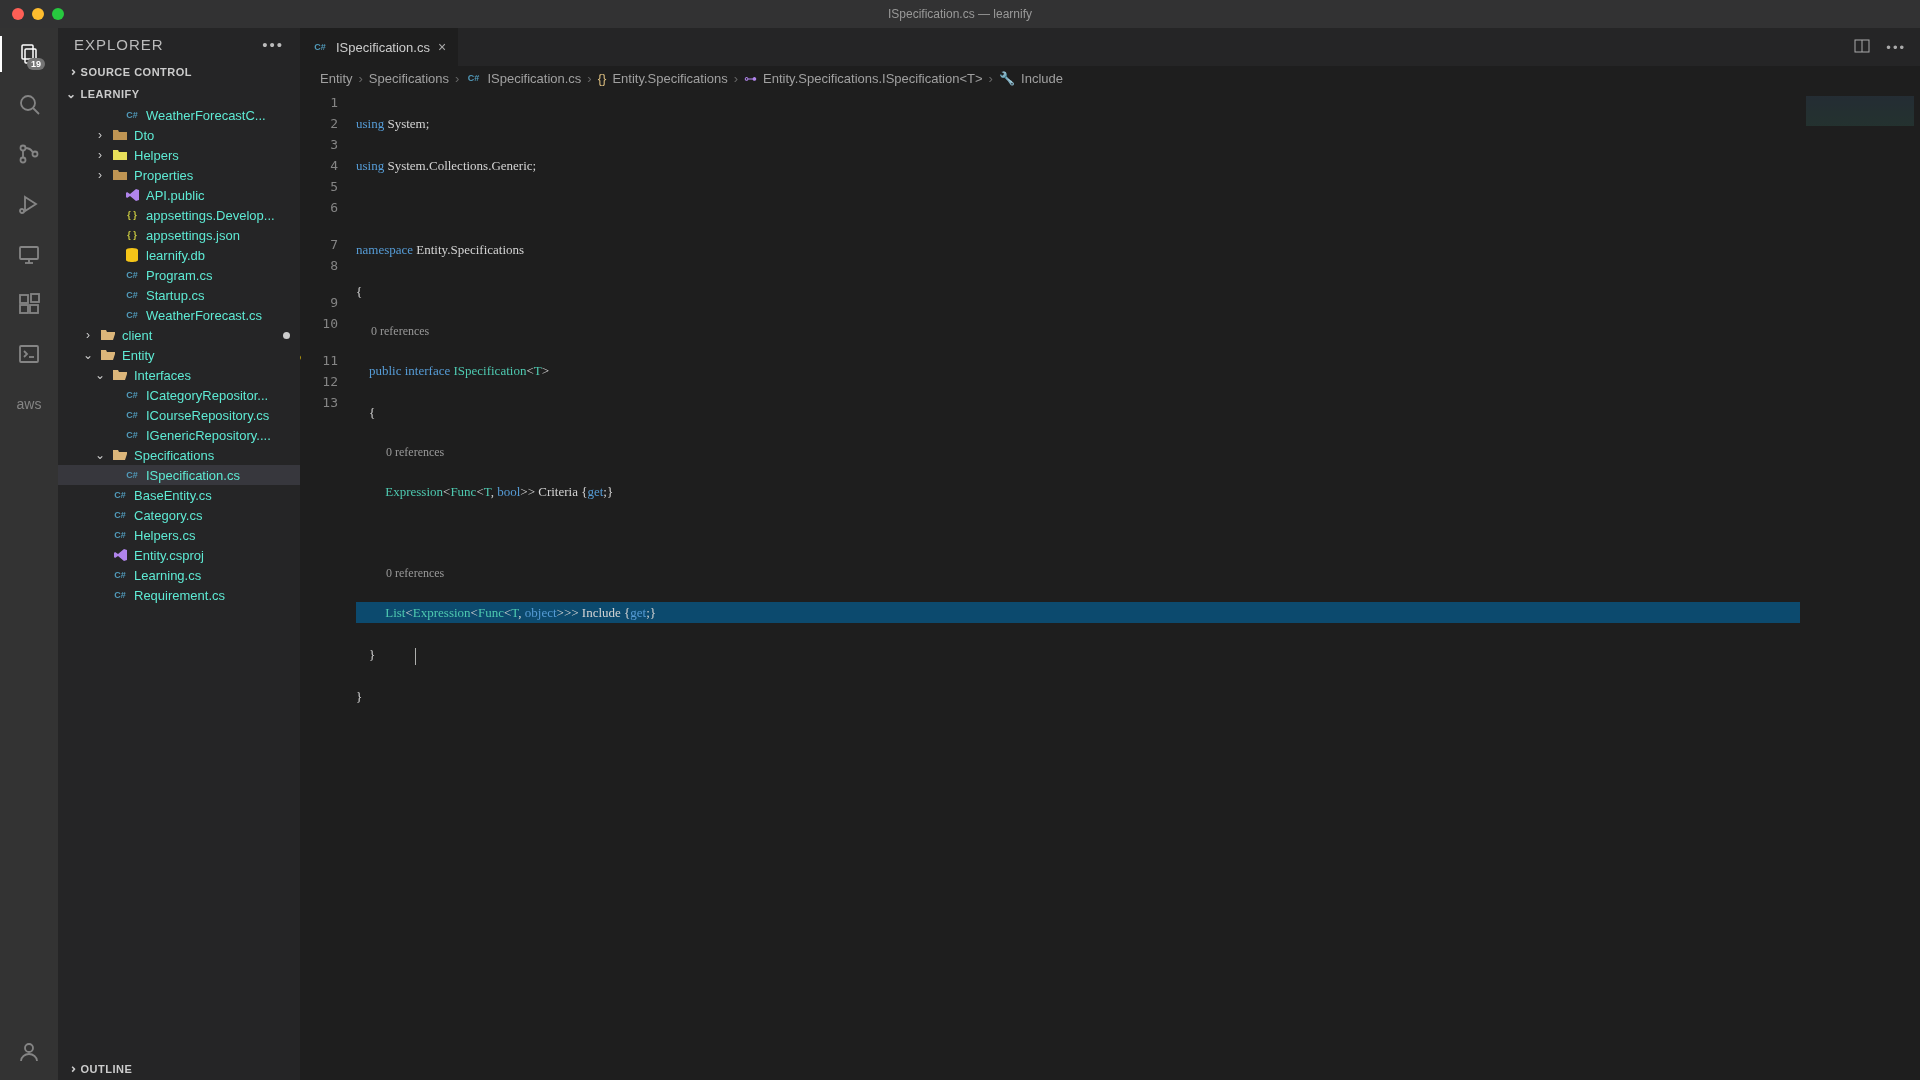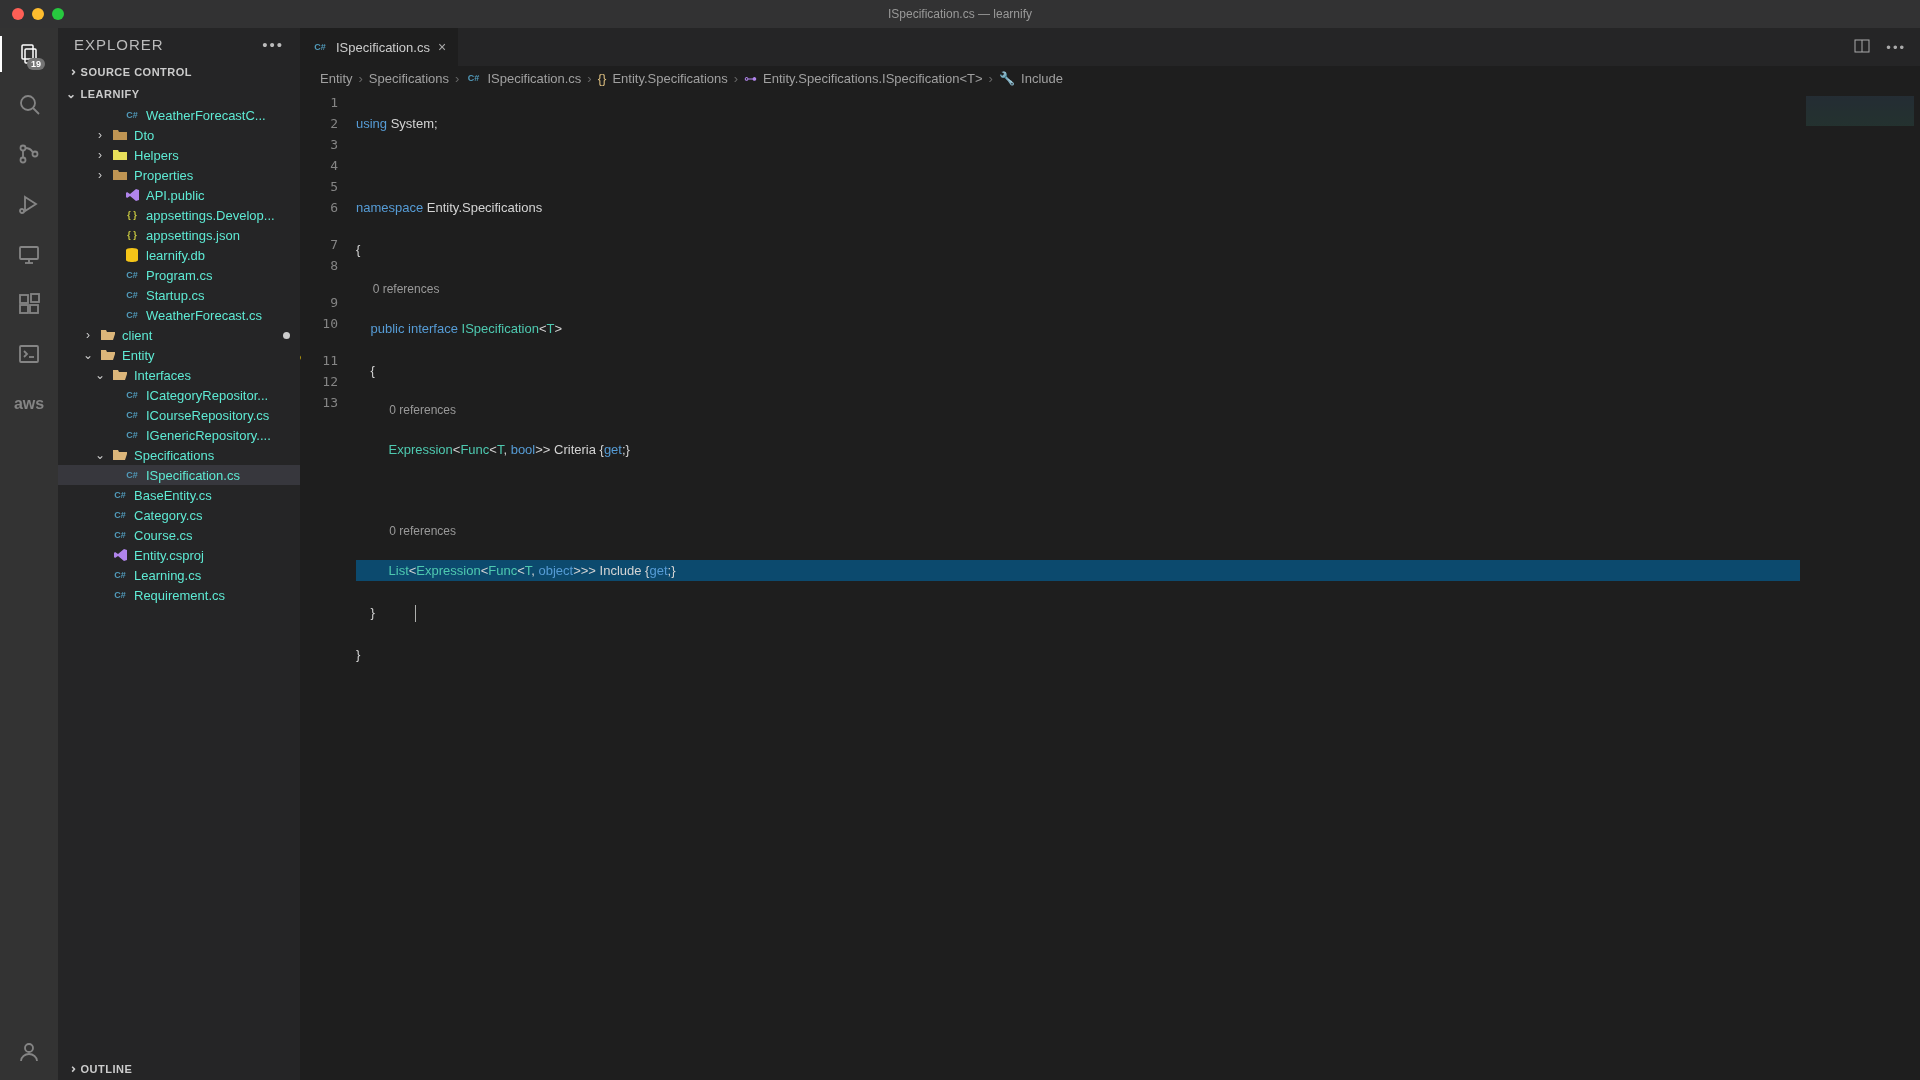--- a/index.html
+++ b/index.html
@@ -40,21 +40,21 @@
     .dirty-dot{width:7px;height:7px;border-radius:50%;background:#ccc;margin-right:10px;flex-shrink:0}
     .main{flex:1;display:flex;flex-direction:column;background:#1e1e1e;overflow:hidden}
     .tabs{display:flex;background:#252526;height:38px;align-items:stretch}
     .tab{display:flex;align-items:center;gap:8px;padding:0 12px;background:#1e1e1e;border-right:1px solid #252526;cursor:pointer;font-size:13px}
     .tab .close{color:#aaa;font-size:14px}
     .tab-actions{margin-left:auto;display:flex;align-items:center;gap:16px;padding-right:14px;color:#aaa}
     .breadcrumbs{display:flex;align-items:center;gap:6px;padding:4px 20px;font-size:13px;color:#a0a0a0;flex-wrap:wrap}
     .bc-sep{color:#666}
     .editor-wrap{flex:1;display:flex;overflow:hidden;position:relative}
     .gutter{width:56px;text-align:right;padding-right:18px;padding-top:2px;font-family:Menlo,Consolas,monospace;font-size:13px;color:#858585;line-height:21px;user-select:none}
-    .code{flex:1;font-family:Liberation Sans, sans-serif;font-size:13px;line-height:21px;padding-top:2px;white-space:pre;color:#d4d4d4;position:relative}
+    .code{flex:1;font-family:Liberation Serif, serif;font-size:13px;line-height:21px;padding-top:2px;white-space:pre;color:#d4d4d4;position:relative}
     .tok-kw{color:#569cd6}
     .tok-type{color:#4ec9b0}
     .codelens{color:#999999;font-size:12px;line-height:16px}
     .cursor-line{background:#0c4a6e}
     .text-cursor{display:inline-block;width:1px;height:17px;background:#aeafad;vertical-align:middle;margin-left:40px}
     .lightbulb{color:#ffcc00;position:relative;left:-18px}
     .minimap{width:120px;background:#1e1e1e;opacity:0.6;position:relative}
     .mm-box{position:absolute;top:6px;right:6px;left:6px;height:30px;background:linear-gradient(180deg,rgba(86,156,214,0.2)0,rgba(78,201,176,0.2)100%)}
     svg{width:24px;height:24px}
     .small-svg{width:16px;height:16px}
@@ -116,21 +116,21 @@
             <rect x="14" y="2" width="8" height="8"></rect>
           </svg>
         </div>
       <div class="act-icon">
           <svg viewBox="0 0 24 24" fill="none" stroke="currentColor" stroke-width="1.8">
             <rect x="3" y="4" width="18" height="16" rx="1"></rect>
             <polyline points="7,9 10,12 7,15"></polyline>
             <line x1="12" y1="15" x2="17" y2="15"></line>
           </svg>
         </div>
-      <div class="act-icon" style="font-size:16px;font-weight:700;color:#858585">aws</div>
+      <div class="act-icon" style="font-size:14px;font-weight:400;color:#858585">aws</div>
       <div class="act-icon act-bottom">
           <svg viewBox="0 0 24 24" fill="none" stroke="currentColor" stroke-width="1.8">
             <circle cx="12" cy="8" r="4"></circle>
             <path d="M4 21c0-4 4-7 8-7s8 3 8 7"></path>
           </svg>
         </div>
     </div>
 
     <div class="sidebar">
       <div class="sidebar-header">
@@ -285,21 +285,21 @@
             <span class="fi-dot-label">BaseEntity.cs</span>
           </div>
           <div class="tree-item" style="padding-left: 36px;">
             <span class="twist"></span>
             <span class="file-icon fi-cs">C#</span>
             <span class="fi-dot-label">Category.cs</span>
           </div>
           <div class="tree-item" style="padding-left: 36px;">
             <span class="twist"></span>
             <span class="file-icon fi-cs">C#</span>
-            <span class="fi-dot-label">Course.cs</span>
+            <span class="fi-dot-label">Helpers.cs</span>
           </div>
           <div class="tree-item" style="padding-left: 36px; align-items: center;">
             <span class="twist"></span>
             <span class="file-icon fi-vs">
               <svg class="small-svg" viewBox="0 0 16 16" fill="currentColor">
                 <path d="M12 2l3 1v10l-3 1-6-5-3 2-1-1V6l1-1 3 2 6-5z"></path>
               </svg>
             </span>
             <span class="fi-dot-label">Entity.csproj</span>
           </div>
@@ -368,20 +368,21 @@
 <div class="codelens">&nbsp;</div>
 <div>9</div>
 <div>10</div>
 <div class="codelens">&nbsp;</div>
 <div><span class="lightbulb">💡</span><span>11</span></div>
 <div>12</div>
 <div>13</div>
         </div>
         <div class="code">
 <div><span class="tok-kw">using</span><span> System;</span></div>
+<div><span class="tok-kw">using</span><span> System.Collections.Generic;</span></div>
 <div>&nbsp;</div>
 <div><span class="tok-kw">namespace</span><span> Entity.Specifications</span></div>
 <div>{</div>
 <div class="codelens">     <span>0 references</span></div>
 <div>    <span class="tok-kw">public</span> <span class="tok-kw">interface</span> <span class="tok-type">ISpecification</span>&lt;<span class="tok-type">T</span>&gt;</div>
 <div>    <span>{</span></div>
 <div class="codelens">          <span>0 references</span></div>
 <div>         <span class="tok-type">Expression</span>&lt;<span class="tok-type">Func</span>&lt;<span class="tok-type">T</span>, <span class="tok-kw">bool</span>&gt;&gt;<span> Criteria {</span><span class="tok-kw">get</span><span>;}</span></div>
 <div>&nbsp;</div>
 <div class="codelens">          <span>0 references</span></div>

